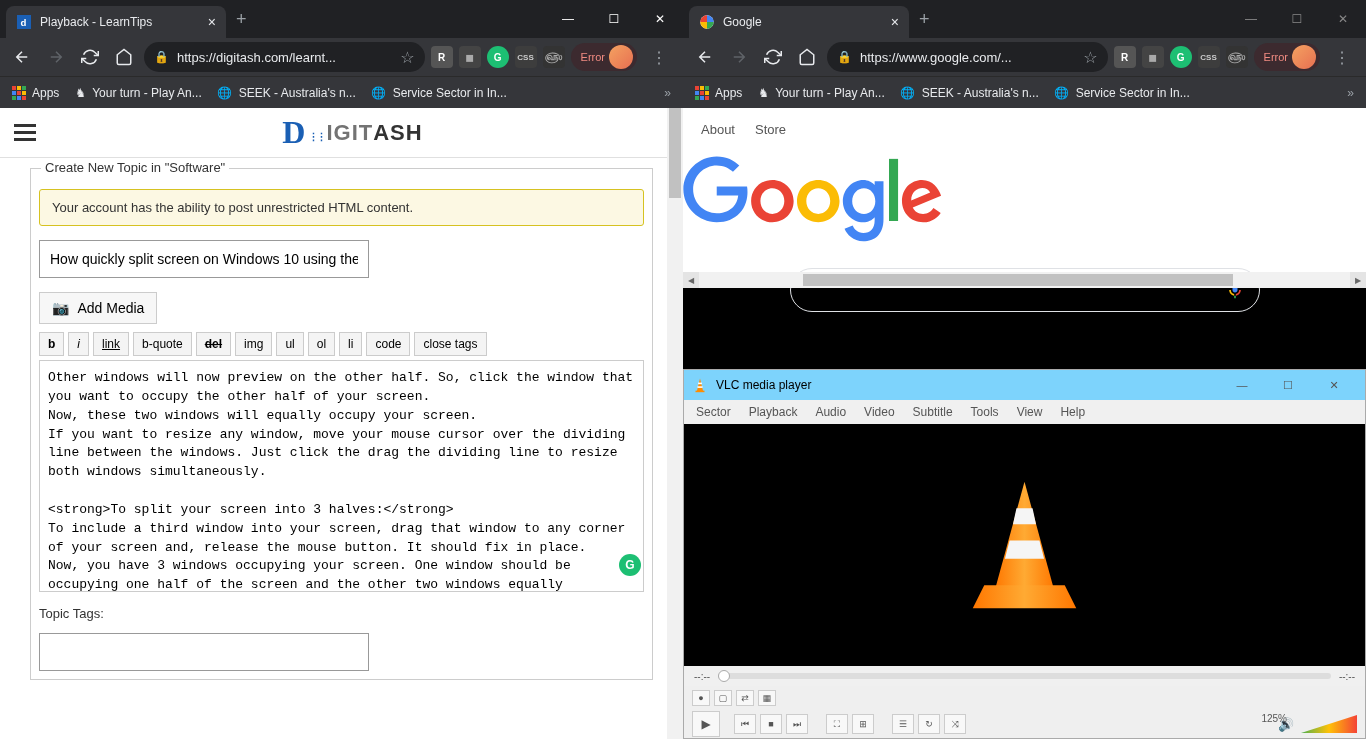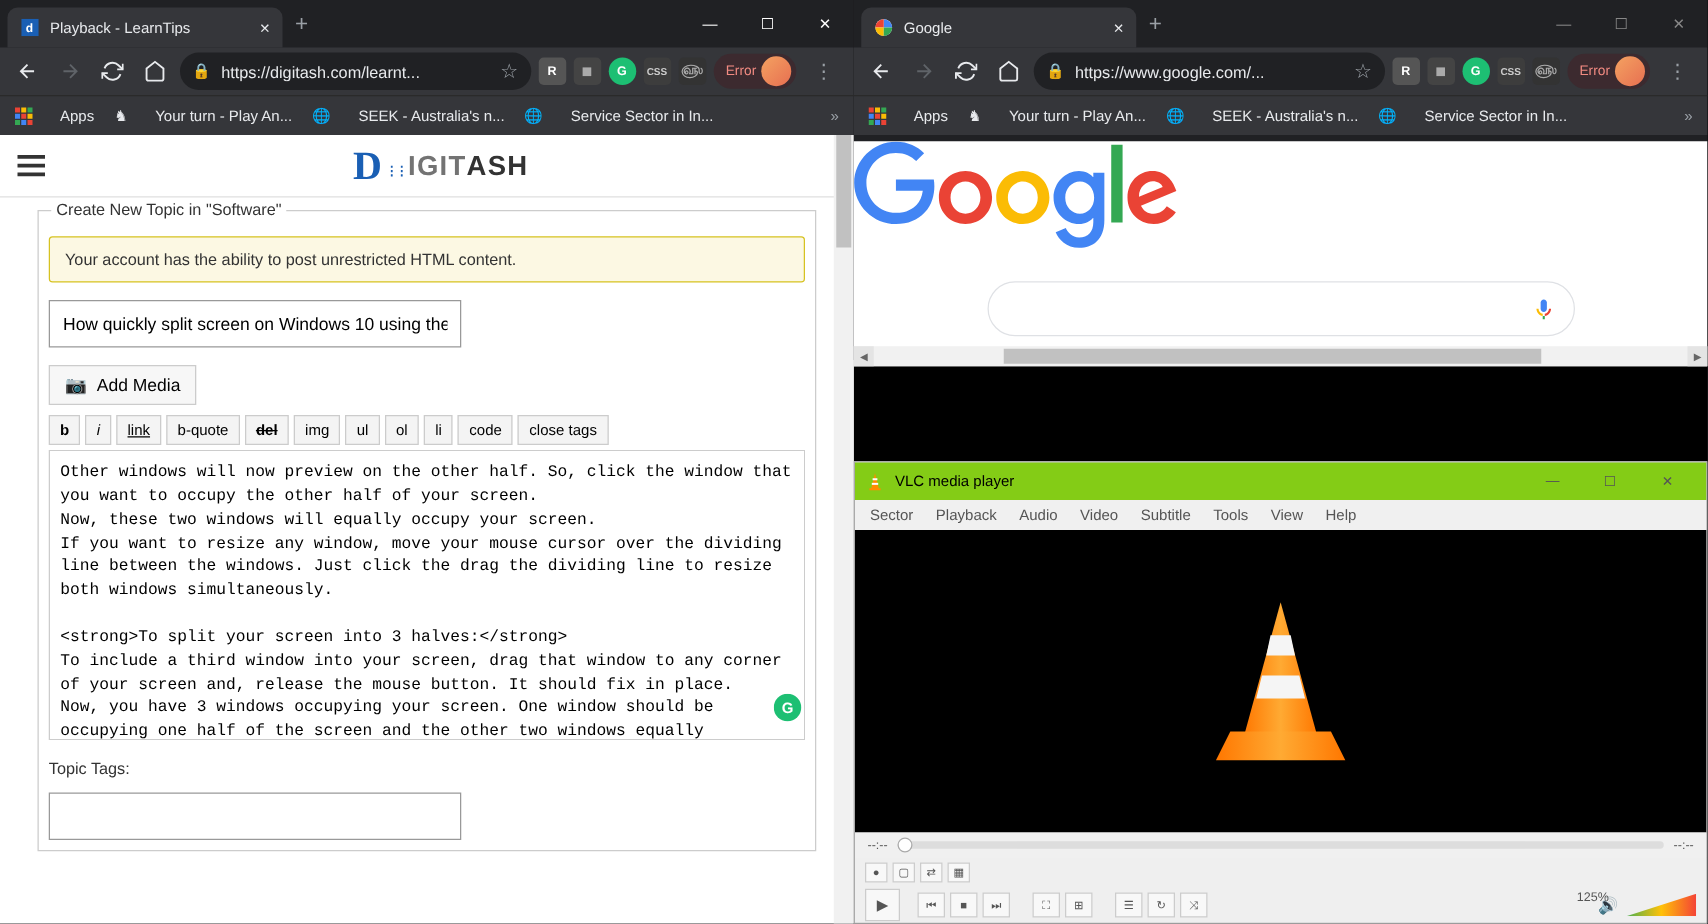--- a/index.html
+++ b/index.html
@@ -31,21 +31,21 @@
 .ext-r { background:#555; color:#fff; }
 .ext-u { background:#444; color:#aaa; }
 .ext-g { background:#1dbf73; color:#fff; border-radius:50%; }
 .ext-c { background:#3d3d3d; color:#ccc; font-size:8px; }
 .ext-s { background:#333; color:#aaa; }
 .sync-error { display:flex; align-items:center; gap:4px; background:#3c2a2f; border-radius:14px; padding:2px 4px 2px 10px; font-size:11px; color:#f28b82; cursor:pointer; }
 .avatar { width:24px;height:24px;border-radius:50%; background:linear-gradient(135deg,#f4a261,#e76f51); }
 .menu-dots { color:#9aa0a6; font-size:16px; padding:0 8px; cursor:pointer; }
 
 .bookmarks { height:32px; display:flex; align-items:center; gap:16px; padding:0 12px; background:#35363a; border-top:1px solid #2a2a2a; font-size:12px; color:#e8eaed; }
-.bm-item { display:flex; align-items:center; gap:22px; cursor:pointer; white-space:nowrap; }
+.bm-item { display:flex; align-items:center; gap:6px; cursor:pointer; white-space:nowrap; }
 .bm-chevron { margin-left:auto; color:#9aa0a6; cursor:pointer; }
 .apps-grid { display:grid; grid-template-columns:repeat(3,4px); grid-template-rows:repeat(3,4px); gap:1px; }
 .apps-grid span:nth-child(1){background:#ea4335;} .apps-grid span:nth-child(2){background:#fbbc05;}
 .apps-grid span:nth-child(3){background:#34a853;} .apps-grid span:nth-child(4){background:#4285f4;}
 .apps-grid span:nth-child(5){background:#ea4335;} .apps-grid span:nth-child(6){background:#fbbc05;}
 .apps-grid span:nth-child(7){background:#34a853;} .apps-grid span:nth-child(8){background:#4285f4;}
 .apps-grid span:nth-child(9){background:#ea4335;}
 
 .page { background:#fff; color:#333; height:calc(100% - 108px); position:relative; overflow:hidden; }
 
@@ -85,21 +85,21 @@
 .g-logo { text-align:center; margin-top:5px; }
 .g-logo svg { width:260px; }
 .g-search { width:470px; height:44px; margin:24px auto 0; border:1px solid #dfe1e5; border-radius:22px; display:flex; align-items:center; padding:0 14px; }
 .g-search-mic { margin-left:auto; cursor:pointer; }
 .g-hscroll { position:absolute; bottom:0; left:0; right:0; height:16px; background:#f1f1f1; }
 .g-hscroll .track-btn { position:absolute; top:0; width:16px; height:16px; background:#e4e4e4; display:flex;align-items:center;justify-content:center;font-size:8px;color:#666; }
 .g-hscroll .thumb { position:absolute; top:2px; height:12px; background:#c1c1c1; }
 
 
 .vlc-window { position:absolute; left:683px; top:369px; width:683px; height:370px; background:#f0f0f0; border:1px solid #aaa; }
-.vlc-title { height:30px; display:flex; align-items:center; padding:10px 8px; font-size:12px; background:#84cc16; }
+.vlc-title { height:30px; display:flex; align-items:center; padding:10px 8px; font-size:12px; background:#7dd3fc; }
 .vlc-cone-small { width:16px;height:16px; margin-right:8px; }
 .vlc-wc { margin-left:auto; display:flex; gap:0; }
 .vlc-wbtn { width:46px;height:28px; display:flex;align-items:center;justify-content:center; color:#555;cursor:pointer;font-size:11px; }
 .vlc-menu { height:24px; display:flex; gap:18px; padding:0 12px; font-size:12px; color:#555; background:#f0f0f0; align-items:center; }
 .vlc-m { cursor:pointer; }
 .vlc-video { background:#000; height:242px; display:flex; align-items:center; justify-content:center; }
 .vlc-cone-big { width:115px; }
 .vlc-seek { height:20px; display:flex; align-items:center; gap:8px; padding:0 10px; background:#f0f0f0; font-size:10px; color:#555; }
 .vlc-seek .bar { flex:1; height:6px; background:#ddd; border-radius:3px; position:relative; }
 .vlc-seek .bar .knob { position:absolute; left:0; top:-3px; width:12px;height:12px; border-radius:50%; background:#fff; border:1px solid #aaa; }
@@ -353,20 +353,24 @@
         <span>SEEK - Australia's n...</span>
       </div>
     <div class="bm-item">
         <span>🌐</span>
         <span>Service Sector in In...</span>
       </div>
     <div class="bm-chevron">»</div>
   </div>
 
   <div class="g-page">
+    <div class="g-links">
+      <span class="g-link">About</span>
+      <span class="g-link">Store</span>
+    </div>
     <div class="g-logo">
       <svg viewBox="0 0 272 92">
           <path fill="#EA4335" d="M115.75 47.18c0 12.77-9.99 22.18-22.25 22.18s-22.25-9.41-22.25-22.18C71.25 34.32 81.24 25 93.5 25s22.25 9.32 22.25 22.18zm-9.74 0c0-7.98-5.79-13.44-12.51-13.44S80.99 39.2 80.99 47.18c0 7.9 5.79 13.44 12.51 13.44s12.51-5.55 12.51-13.44z"></path>
           <path fill="#FBBC05" d="M163.75 47.18c0 12.77-9.99 22.18-22.25 22.18s-22.25-9.41-22.25-22.18c0-12.85 9.99-22.18 22.25-22.18s22.25 9.32 22.25 22.18zm-9.74 0c0-7.98-5.79-13.44-12.51-13.44s-12.51 5.46-12.51 13.44c0 7.9 5.79 13.44 12.51 13.44s12.51-5.55 12.51-13.44z"></path>
           <path fill="#4285F4" d="M209.75 26.34v39.82c0 16.38-9.66 23.07-21.08 23.07-10.75 0-17.22-7.19-19.66-13.07l8.48-3.53c1.51 3.61 5.21 7.87 11.17 7.87 7.31 0 11.84-4.51 11.84-13v-3.19h-.34c-2.18 2.69-6.38 5.04-11.68 5.04-11.09 0-21.25-9.66-21.25-22.09 0-12.52 10.16-22.26 21.25-22.26 5.29 0 9.49 2.35 11.68 4.96h.34v-3.61h9.25zm-8.56 20.92c0-7.81-5.21-13.52-11.84-13.52-6.72 0-12.35 5.71-12.35 13.52 0 7.73 5.63 13.36 12.35 13.36 6.63 0 11.84-5.63 11.84-13.36z"></path>
           <path fill="#34A853" d="M225 3v65h-9.5V3h9.5z"></path>
           <path fill="#EA4335" d="M262.02 54.48l7.56 5.04c-2.44 3.61-8.32 9.83-18.48 9.83-12.6 0-22.01-9.74-22.01-22.18 0-13.19 9.49-22.18 20.92-22.18 11.51 0 17.14 9.16 18.98 14.11l1.01 2.52-29.65 12.28c2.27 4.45 5.8 6.72 10.75 6.72 4.96 0 8.4-2.44 10.92-6.14zm-23.27-7.98l19.82-8.23c-1.09-2.77-4.37-4.7-8.23-4.7-4.95 0-11.84 4.37-11.59 12.93z"></path>
           <path fill="#4285F4" d="M35.29 41.41V32H67c.31 1.64.47 3.58.47 5.68 0 7.06-1.93 15.79-8.15 22.01-6.05 6.3-13.78 9.66-24.02 9.66C16.32 69.35.36 53.89.36 34.91.36 15.93 16.32.47 35.3.47c10.5 0 17.98 4.12 23.6 9.49l-6.64 6.64c-4.03-3.78-9.49-6.72-16.97-6.72-13.86 0-24.7 11.17-24.7 25.03 0 13.86 10.84 25.03 24.7 25.03 8.99 0 14.11-3.61 17.39-6.89 2.66-2.66 4.41-6.46 5.1-11.65l-22.49.01z"></path>
         </svg>
     </div>

